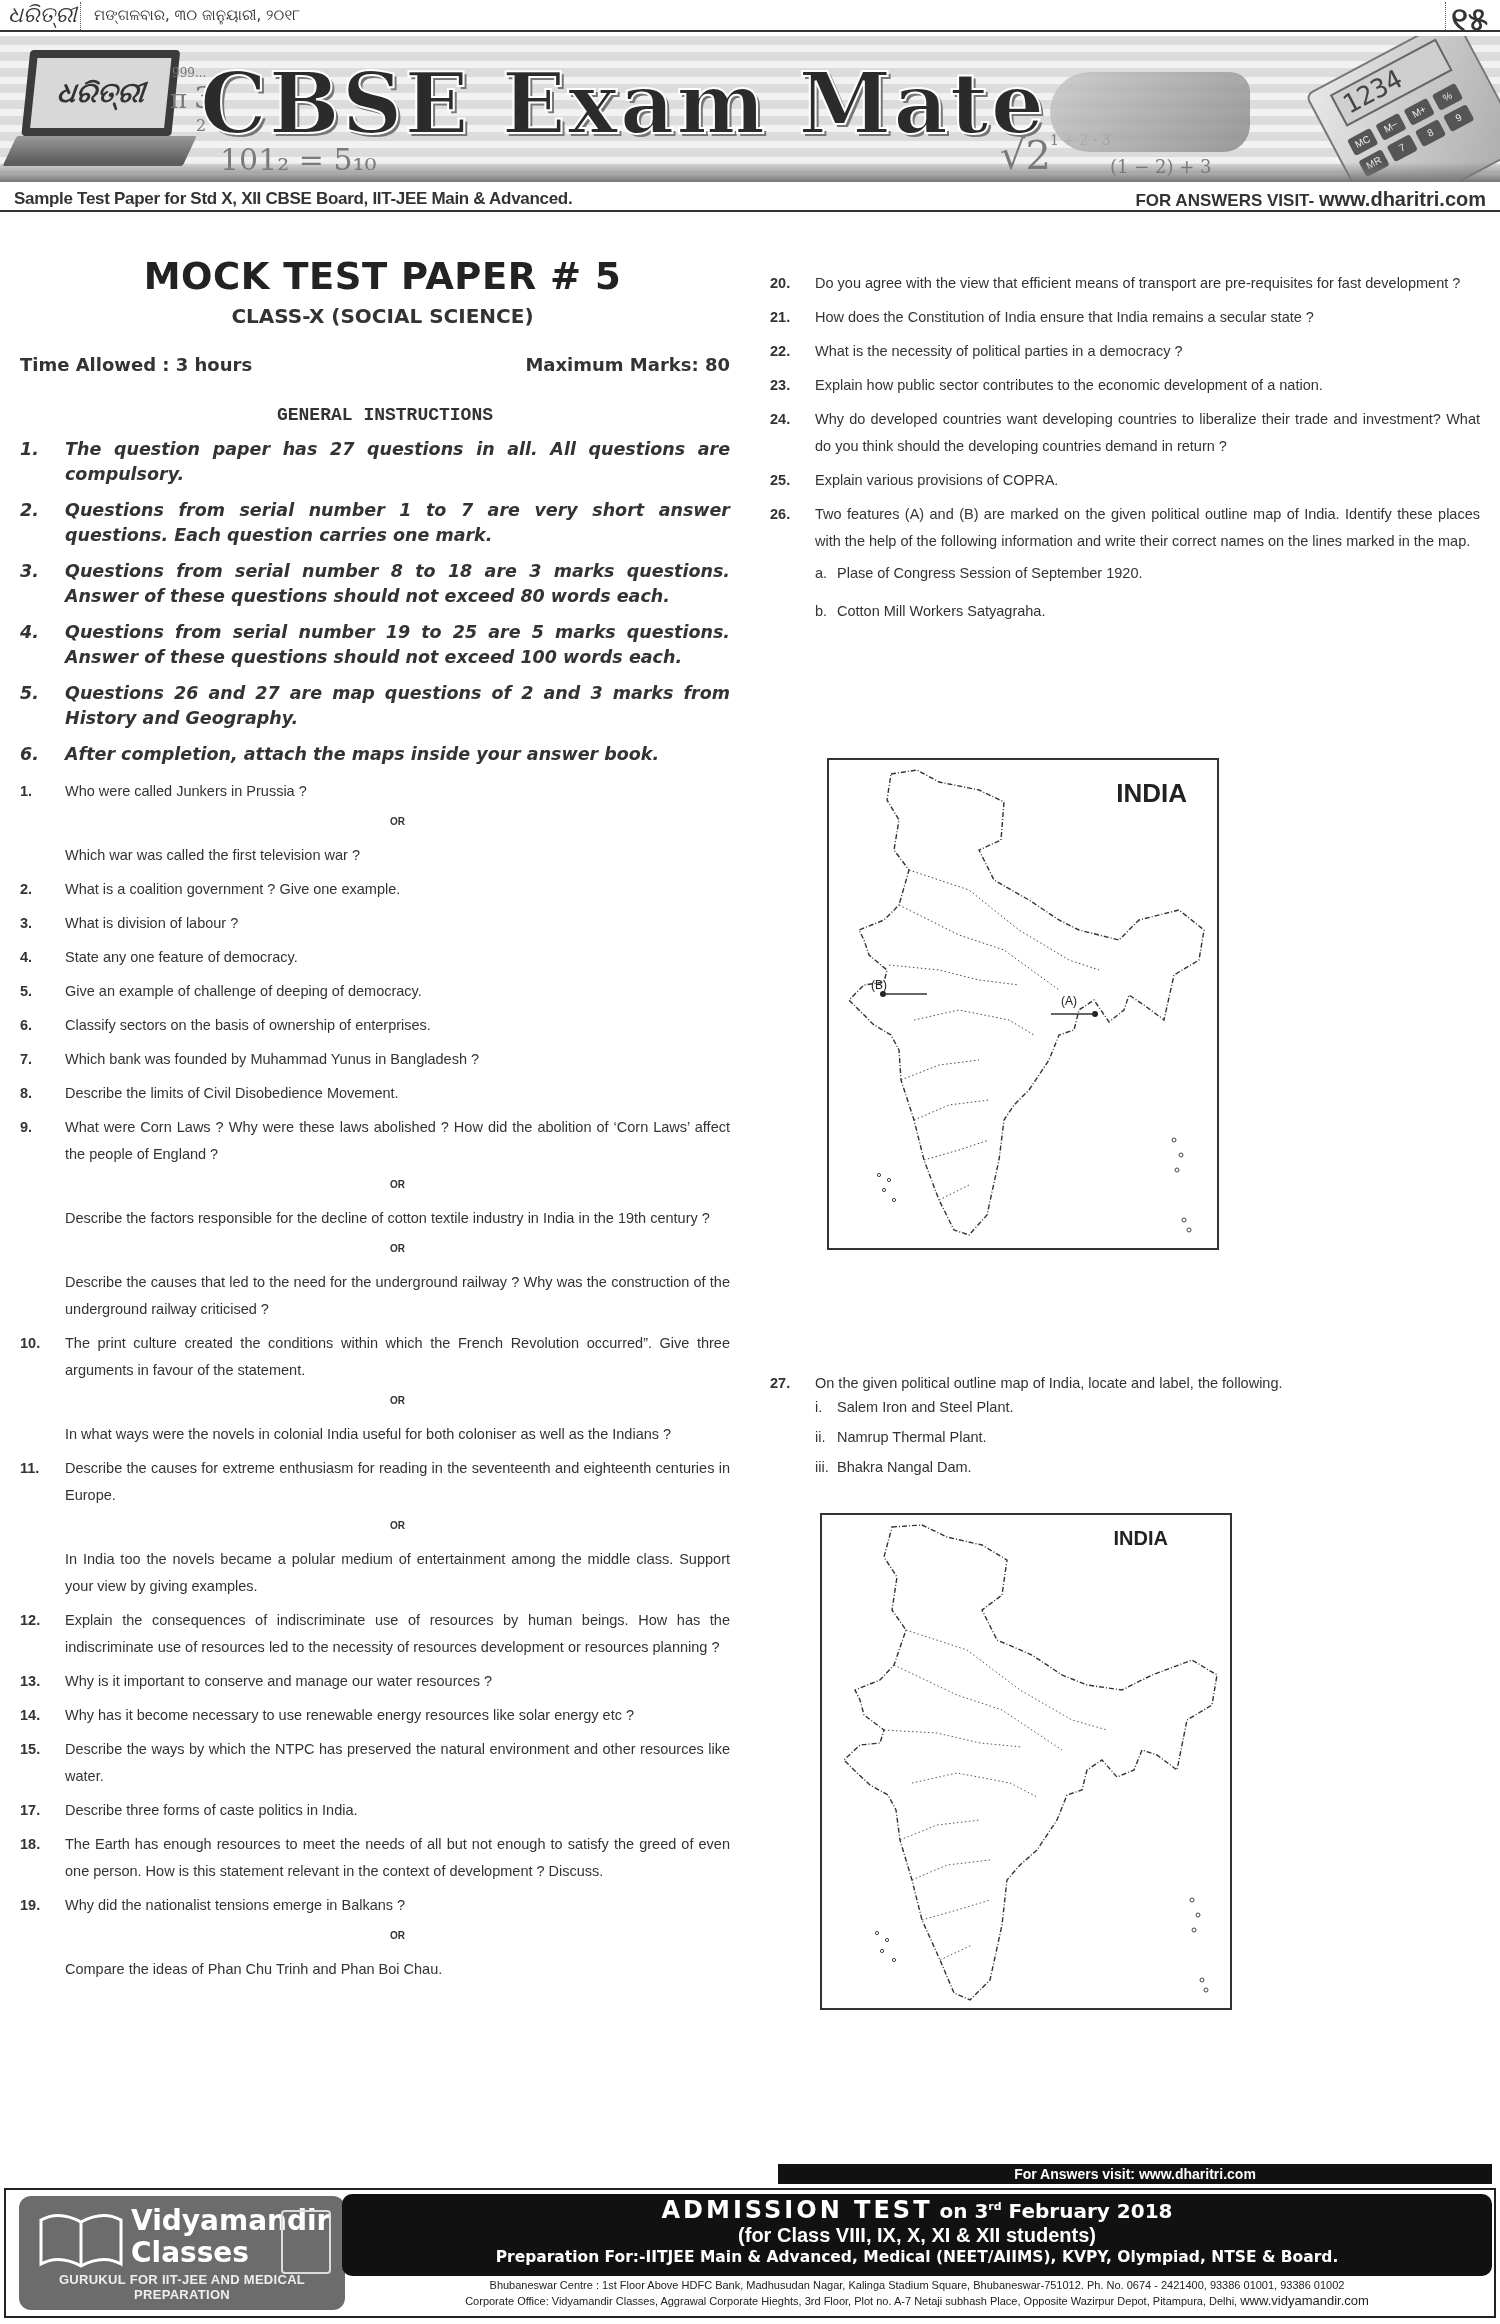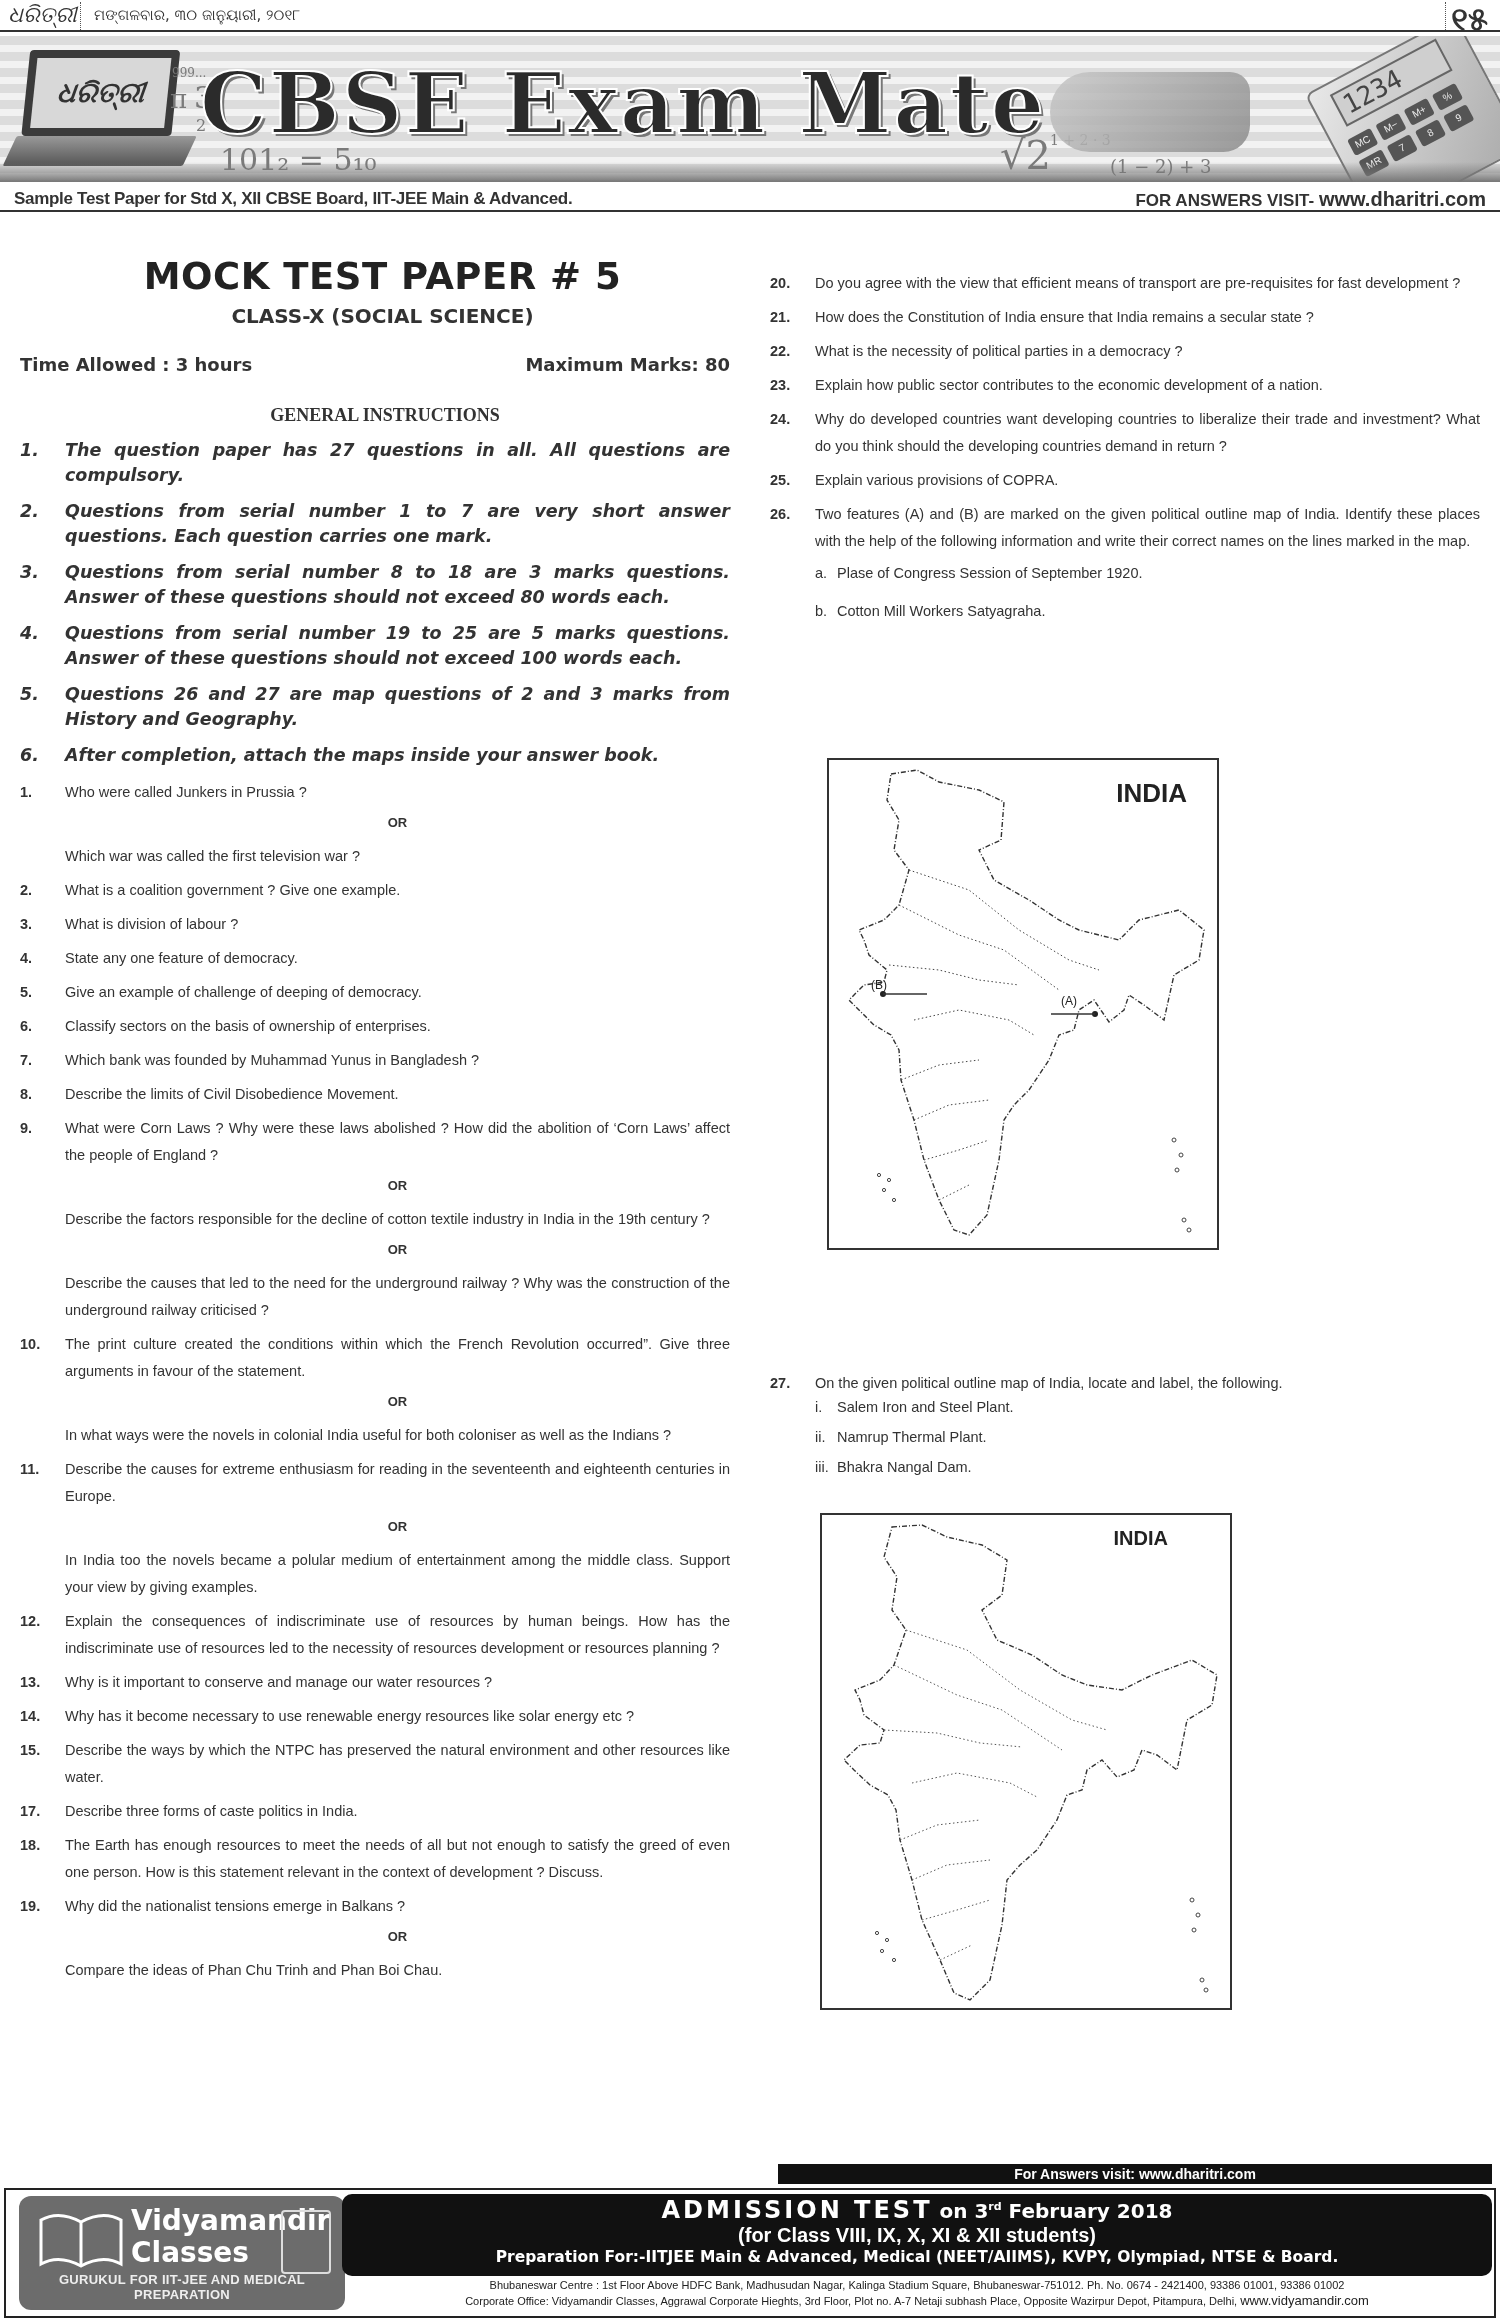--- a/index.html
+++ b/index.html
@@ -35,31 +35,31 @@
   .subbar .right { position: absolute; right: 14px; top: 2px; font-size: 17px; font-weight: bold; color: #333; }
   .subbar .right b { font-size: 20px; }
 
   
   .col-left { position: absolute; left: 20px; top: 255px; width: 710px; }
   .col-right { position: absolute; left: 770px; top: 270px; width: 710px; }
 
   .paper-title { text-align: center; font-family: "DejaVu Sans", sans-serif; font-weight: bold; font-size: 37px; color: #222; letter-spacing: 0.5px; margin-left: 15px; }
   .paper-class { text-align: center; font-family: "DejaVu Sans", sans-serif; font-weight: bold; font-size: 20px; color: #333; margin-top: 6px; margin-left: 15px; }
   .meta-row { display: flex; justify-content: space-between; margin-top: 26px; font-family: "DejaVu Sans", sans-serif; font-weight: bold; font-size: 18px; color: #333; }
-  .gi-title { text-align: center; font-family: Liberation Serif, serif; font-weight: bold; font-size: 18px; color: #333; margin-top: 30px; margin-left: 20px; }
+  .gi-title { text-align: center; font-family: Liberation Mono, monospace; font-weight: bold; font-size: 18px; color: #333; margin-top: 30px; margin-left: 20px; }
   .instr { margin-top: 12px; }
   .instr .item { display: flex; font-family: "DejaVu Sans", sans-serif; font-style: italic; font-weight: bold; font-size: 17.5px; line-height: 25px; color: #333; margin-bottom: 11px; }
   .instr .num { width: 45px; flex: none; }
   .instr .txt { flex: 1; text-align: justify; }
 
   .qlist { margin-top: 0px; }
   .q { display: flex; font-size: 14.5px; line-height: 27px; color: #333; margin-bottom: 7px; }
   .q .qn { width: 45px; flex: none; font-weight: bold; }
   .q .qt { flex: 1; text-align: justify; }
-  .or { text-align: center; font-weight: bold; font-size: 13px; line-height: 20px; margin: 7px 0 10px 45px; color: #333; }
+  .or { text-align: center; font-weight: bold; font-size: 10px; line-height: 20px; margin: 7px 0 10px 45px; color: #333; }
   .alt { margin-left: 45px; font-size: 14.5px; line-height: 27px; color: #333; margin-bottom: 7px; text-align: justify; }
   .sub { margin-left: 45px; font-size: 14.5px; line-height: 20px; color: #333; display: flex; }
   .sub .sl { width: 22px; flex: none; }
 
   .map { position: absolute; border: 2px solid #333; background: #fff; }
   .map .label { position: absolute; font-weight: bold; color: #222; }
 
   
   .answers-bar { position: absolute; left: 778px; top: 2164px; width: 714px; height: 20px; background: #111; color: #fff; font-size: 14px; font-weight: bold; text-align: center; line-height: 20px; }
   .ad { position: absolute; left: 4px; top: 2188px; width: 1492px; height: 130px; border: 2px solid #222; background: #fff; }

